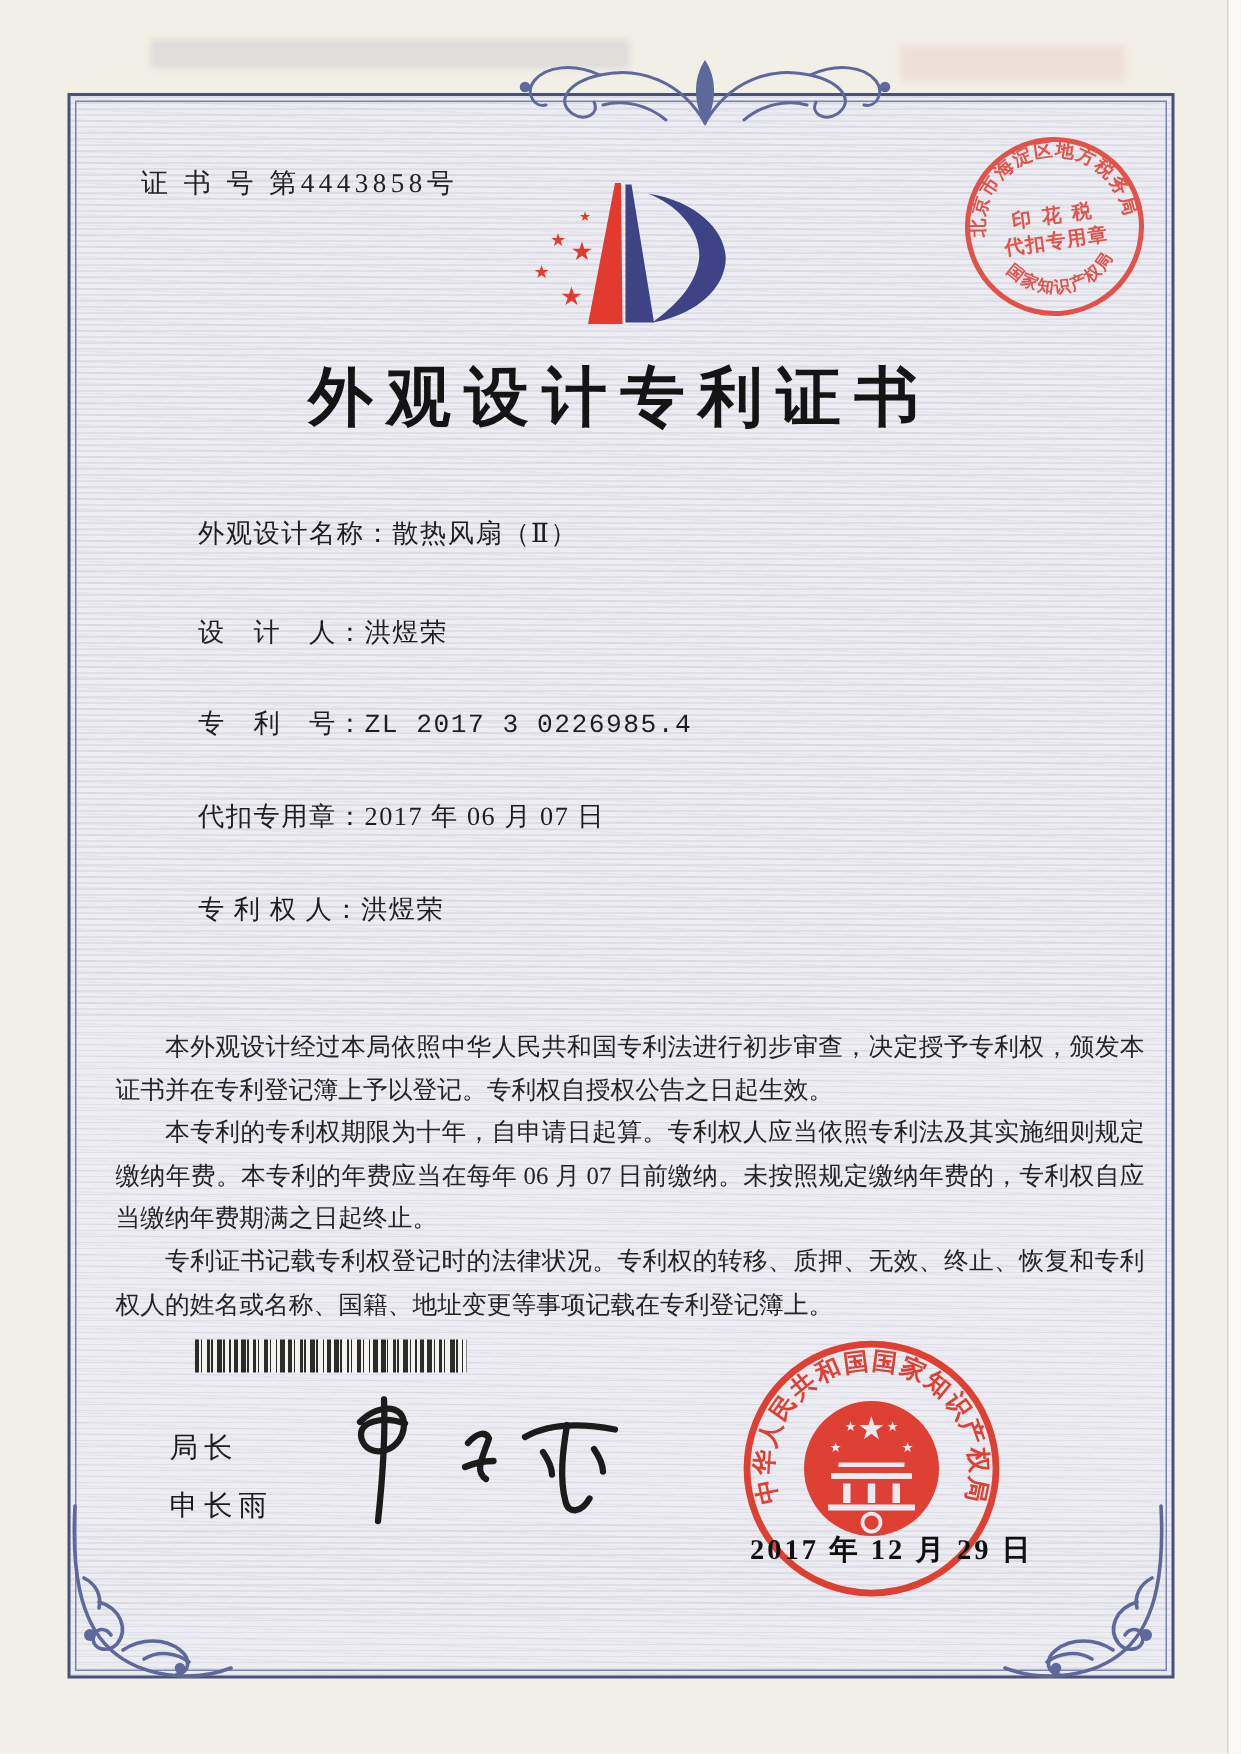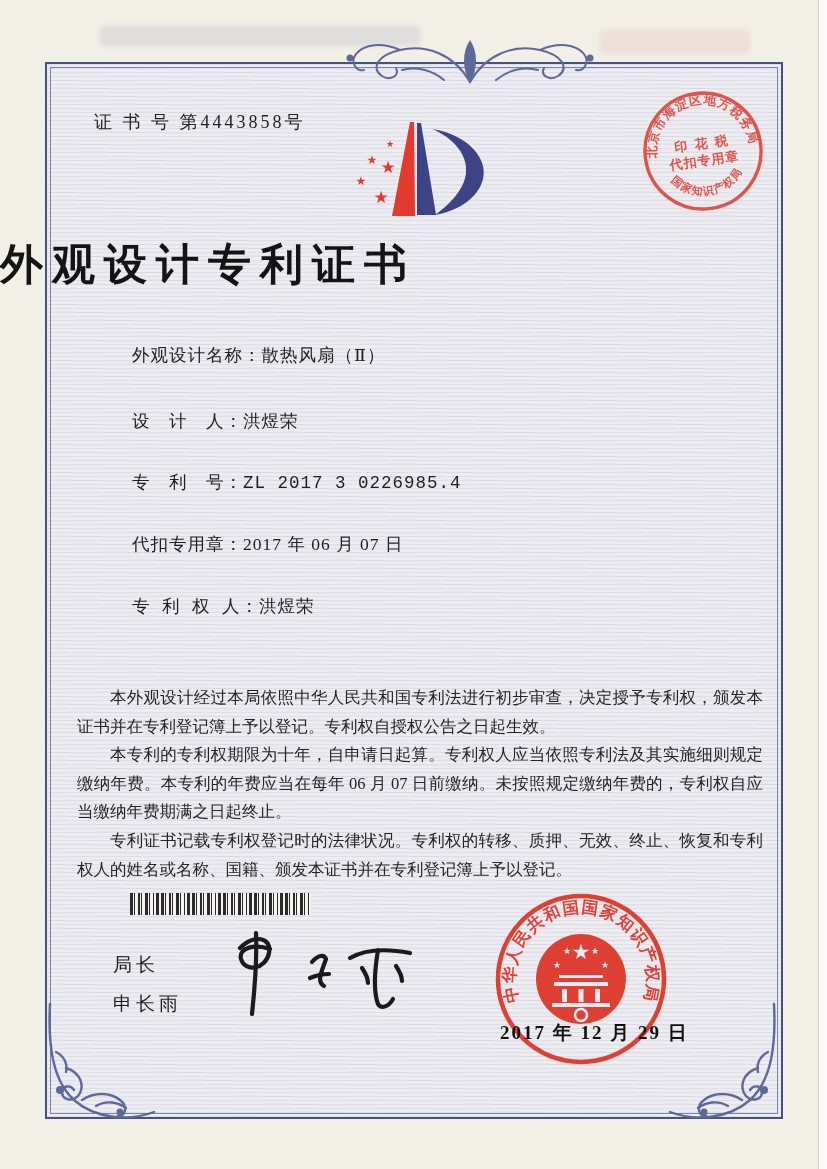--- a/index.html
+++ b/index.html
@@ -16,24 +16,24 @@
     background:
       repeating-linear-gradient(0deg, rgba(163,168,196,.20) 0 1px, rgba(0,0,0,0) 1px 4px),
       repeating-linear-gradient(2deg, rgba(163,168,196,.10) 0 1px, rgba(0,0,0,0) 1px 7px),
       #edecf1;
   }
   .frame-inner{position:absolute; inset:3px; border:1px solid #7a84ad;}
   .edge-strip{position:absolute; right:0; top:0; width:8px; height:100%;
     background:#fbfaf6; border-left:1px solid #d8d5ca;}
   
   .cert-no{position:absolute; left:94px; top:110px; font-size:18px; letter-spacing:3px; color:#222;}
-  .title{position:absolute; left:0; right:0; top:236px; 
+  .title{position:absolute; left:0; right:0; top:236px; text-align:center;
     font-size:43px; font-weight:bold; letter-spacing:9px; color:#141414;}
   .field{position:absolute; left:94px; font-size:17.5px; letter-spacing:1px; color:#1e1e1e; white-space:nowrap;margin-left:38px;}
-  .f0{top:343px;} .f1{top:409px;} .f2{top:470px;font-family:Liberation Mono, monospace;} .f3{top:532px;} .f4{top:594px;font-family:Liberation Mono, monospace;} .f5{top:656px;}
+  .f0{top:343px;} .f1{top:409px;} .f2{top:470px;font-family:Liberation Mono, monospace;} .f3{top:532px;} .f4{top:594px;} .f5{top:656px;}
   .body-text{position:absolute; left:77px; top:684px; width:686px;}
   .body-text p{margin:0; font-size:16.5px; line-height:28.6px; text-align:justify;
     text-indent:2em; color:#242424;}
   
   .barcode{position:absolute; left:130px; top:893px; width:181px; height:22px;
     background:repeating-linear-gradient(90deg,
       #2b2b2b 0 3px, #f5f3ef 3px 4px,
       #2b2b2b 4px 5px, #f5f3ef 5px 8px,
       #2b2b2b 8px 10px,#f5f3ef 10px 11px,
       #2b2b2b 11px 12px,#f5f3ef 12px 15px,
@@ -135,21 +135,21 @@
 
   <div class="field f0"><span>外观设计名称：</span><span>散热风扇（Ⅱ）</span></div>
   <div class="field f1"><span>设　计　人：</span><span>洪煜荣</span></div>
   <div class="field f2"><span>专　利　号：</span><span>ZL 2017 3 0226985.4</span></div>
   <div class="field f3"><span>代扣专用章：</span><span>2017 年 06 月 07 日</span></div>
   <div class="field f4"><span>专 利 权 人：</span><span>洪煜荣</span></div>
 
   <div class="body-text">
     <p>本外观设计经过本局依照中华人民共和国专利法进行初步审查，决定授予专利权，颁发本证书并在专利登记簿上予以登记。专利权自授权公告之日起生效。</p>
     <p>本专利的专利权期限为十年，自申请日起算。专利权人应当依照专利法及其实施细则规定缴纳年费。本专利的年费应当在每年 06 月 07 日前缴纳。未按照规定缴纳年费的，专利权自应当缴纳年费期满之日起终止。</p>
-    <p>专利证书记载专利权登记时的法律状况。专利权的转移、质押、无效、终止、恢复和专利权人的姓名或名称、国籍、颁发本证书并在专利登记簿上予以登记。</p>
+    <p>专利证书记载专利权登记时的法律状况。专利权的转移、质押、无效、终止、恢复和专利权人的姓名或名称、国籍、地址变更等事项记载在专利登记簿上。</p>
   </div>
 
   <div class="barcode"></div>
 
   <div class="signer-title">局长</div>
   <div class="signer-name">申长雨</div>
 
   <svg class="signature" width="230" height="95" viewBox="0 0 230 95">
     <g stroke="#1b1b1b" stroke-width="4.2" fill="none" stroke-linecap="round" stroke-linejoin="round">
       <path d="M28,20 C42,6 60,9 57,25 C54,41 33,45 29,31 C26,19 44,16 58,21"></path>

